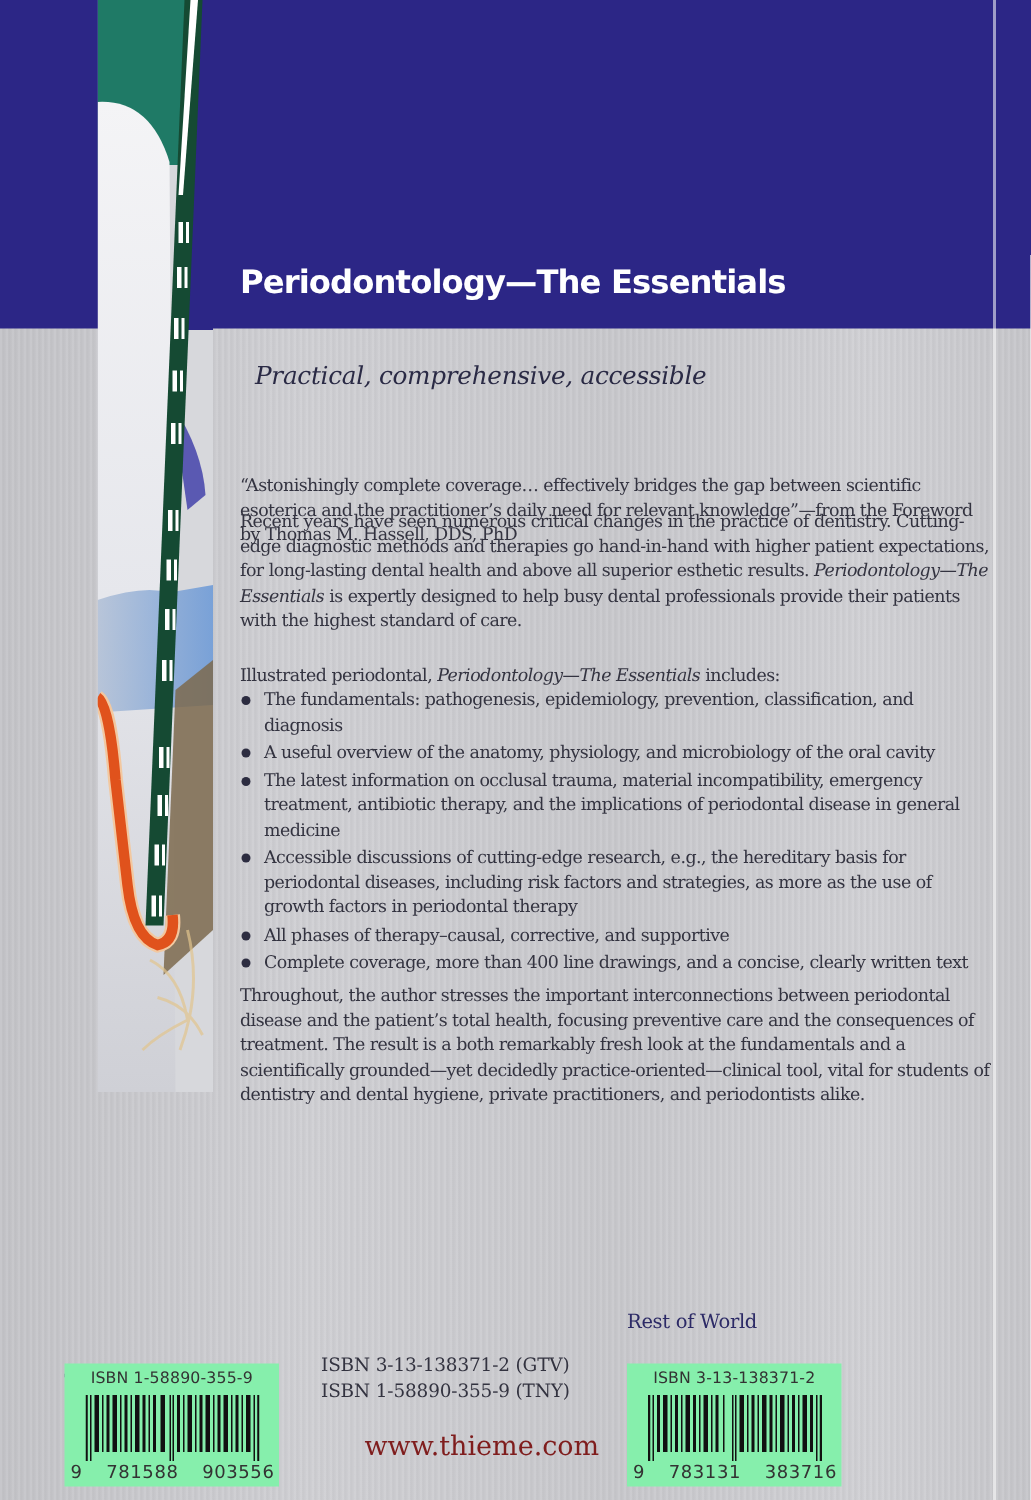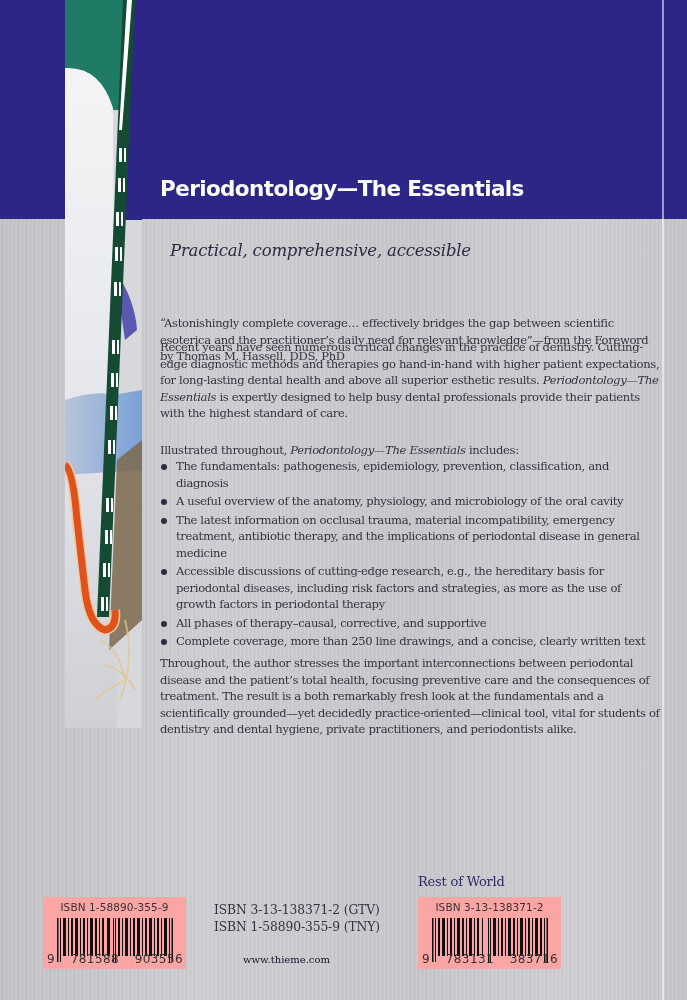--- a/index.html
+++ b/index.html
@@ -53,42 +53,42 @@
     .illustration {
       position: absolute; left: 65px; top: 0; width: 77px; height: 728px; overflow: hidden;
     }
     .region-label {
       position: absolute; font-family: "DejaVu Serif", serif; font-size: 13px;
       color: #2c2a66; letter-spacing: -0.2px;
     }
     .lbl-americas { left: 43px; top: 914px; }
     .lbl-row { left: 418px; top: 874px; }
     .barcode-box {
-      position: absolute; background: #fca5a5; width: 143px; height: 72px;
+      position: absolute; background: #86efac; width: 143px; height: 82px; margin-top: 12px;
     }
     .bc-americas { left: 43px; top: 897px; }
     .bc-row { left: 418px; top: 897px; }
     .bc-isbn {
       position: absolute; left: 0; top: 4px; width: 100%; text-align: center;
       font-family: "DejaVu Sans", sans-serif; font-size: 10.5px; color: #333; letter-spacing: 0.1px;
     }
     .bc-bars { position: absolute; left: 14px; top: 21px; width: 116px; height: 44px; }
     .bc-digits {
       position: absolute; left: 4px; bottom: 3px; width: 136px;
       font-family: "DejaVu Sans", sans-serif; font-size: 12px; color: #333;
       letter-spacing: 0.4px; display: flex; justify-content: space-between;
     }
     .center-isbn {
       position: absolute; left: 214px; top: 902px;
       font-family: "DejaVu Serif", serif; font-size: 12.3px; line-height: 16.5px;
       color: #333340; letter-spacing: -0.1px;
     }
     .website {
       position: absolute; left: 243px; top: 954px;
-      font-family: "DejaVu Serif", serif; font-size: 10px; color: #0f172a;
+      font-family: "DejaVu Serif", serif; font-size: 18px; color: #7f1d1d;
     }
   </style>
 </head>
 <body>
 
 <div class="texture"></div>
 <div class="blue-band"></div>
 <div class="spine-line"></div>
 
 <div class="illustration">
@@ -165,30 +165,30 @@
 <div class="title">Periodontology—The Essentials</div>
 <div class="subtitle">Practical, comprehensive, accessible</div>
 
 <p class="body-text quote">“Astonishingly complete coverage… effectively bridges the gap between scientific esoterica and the practitioner’s daily need for relevant knowledge”—from the Foreword by Thomas M. Hassell, DDS, PhD</p>
 
 <p class="body-text para1">
   <span>Recent years have seen numerous critical changes in the practice of dentistry. Cutting-edge diagnostic methods and therapies go hand-in-hand with higher patient expectations, for long-lasting dental health and above all superior esthetic results. </span><span class="italic">Periodontology—The Essentials</span><span> is expertly designed to help busy dental professionals provide their patients with the highest standard of care.</span>
 </p>
 
 <p class="body-text intro">
-  <span>Illustrated throughout, </span><span class="italic">Periodontology—The Essentials</span><span> includes:</span>
+  <span>Illustrated periodontal, </span><span class="italic">Periodontology—The Essentials</span><span> includes:</span>
 </p>
 
 <ul class="bullets">
   <li>The fundamentals: pathogenesis, epidemiology, prevention, classification, and diagnosis</li>
   <li>A useful overview of the anatomy, physiology, and microbiology of the oral cavity</li>
   <li>The latest information on occlusal trauma, material incompatibility, emergency treatment, antibiotic therapy, and the implications of periodontal disease in general medicine</li>
   <li>Accessible discussions of cutting-edge research, e.g., the hereditary basis for periodontal diseases, including risk factors and strategies, as more as the use of growth factors in periodontal therapy</li>
   <li>All phases of therapy–causal, corrective, and supportive</li>
-  <li>Complete coverage, more than 250 line drawings, and a concise, clearly written text</li>
+  <li>Complete coverage, more than 400 line drawings, and a concise, clearly written text</li>
 </ul>
 
 <p class="body-text para2">Throughout, the author stresses the important interconnections between periodontal disease and the patient’s total health, focusing preventive care and the consequences of treatment. The result is a both remarkably fresh look at the fundamentals and a scientifically grounded—yet decidedly practice-oriented—clinical tool, vital for students of dentistry and dental hygiene, private practitioners, and periodontists alike.</p>
 
 <div class="region-label lbl-americas">The Americas</div>
 <div class="barcode-box bc-americas">
   <div class="bc-isbn">ISBN 1-58890-355-9</div>
   <svg class="bc-bars" viewBox="0 0 116 44" preserveAspectRatio="none">
     <g fill="#111">
       <rect x="0" y="0" width="1.5" height="44"></rect>

